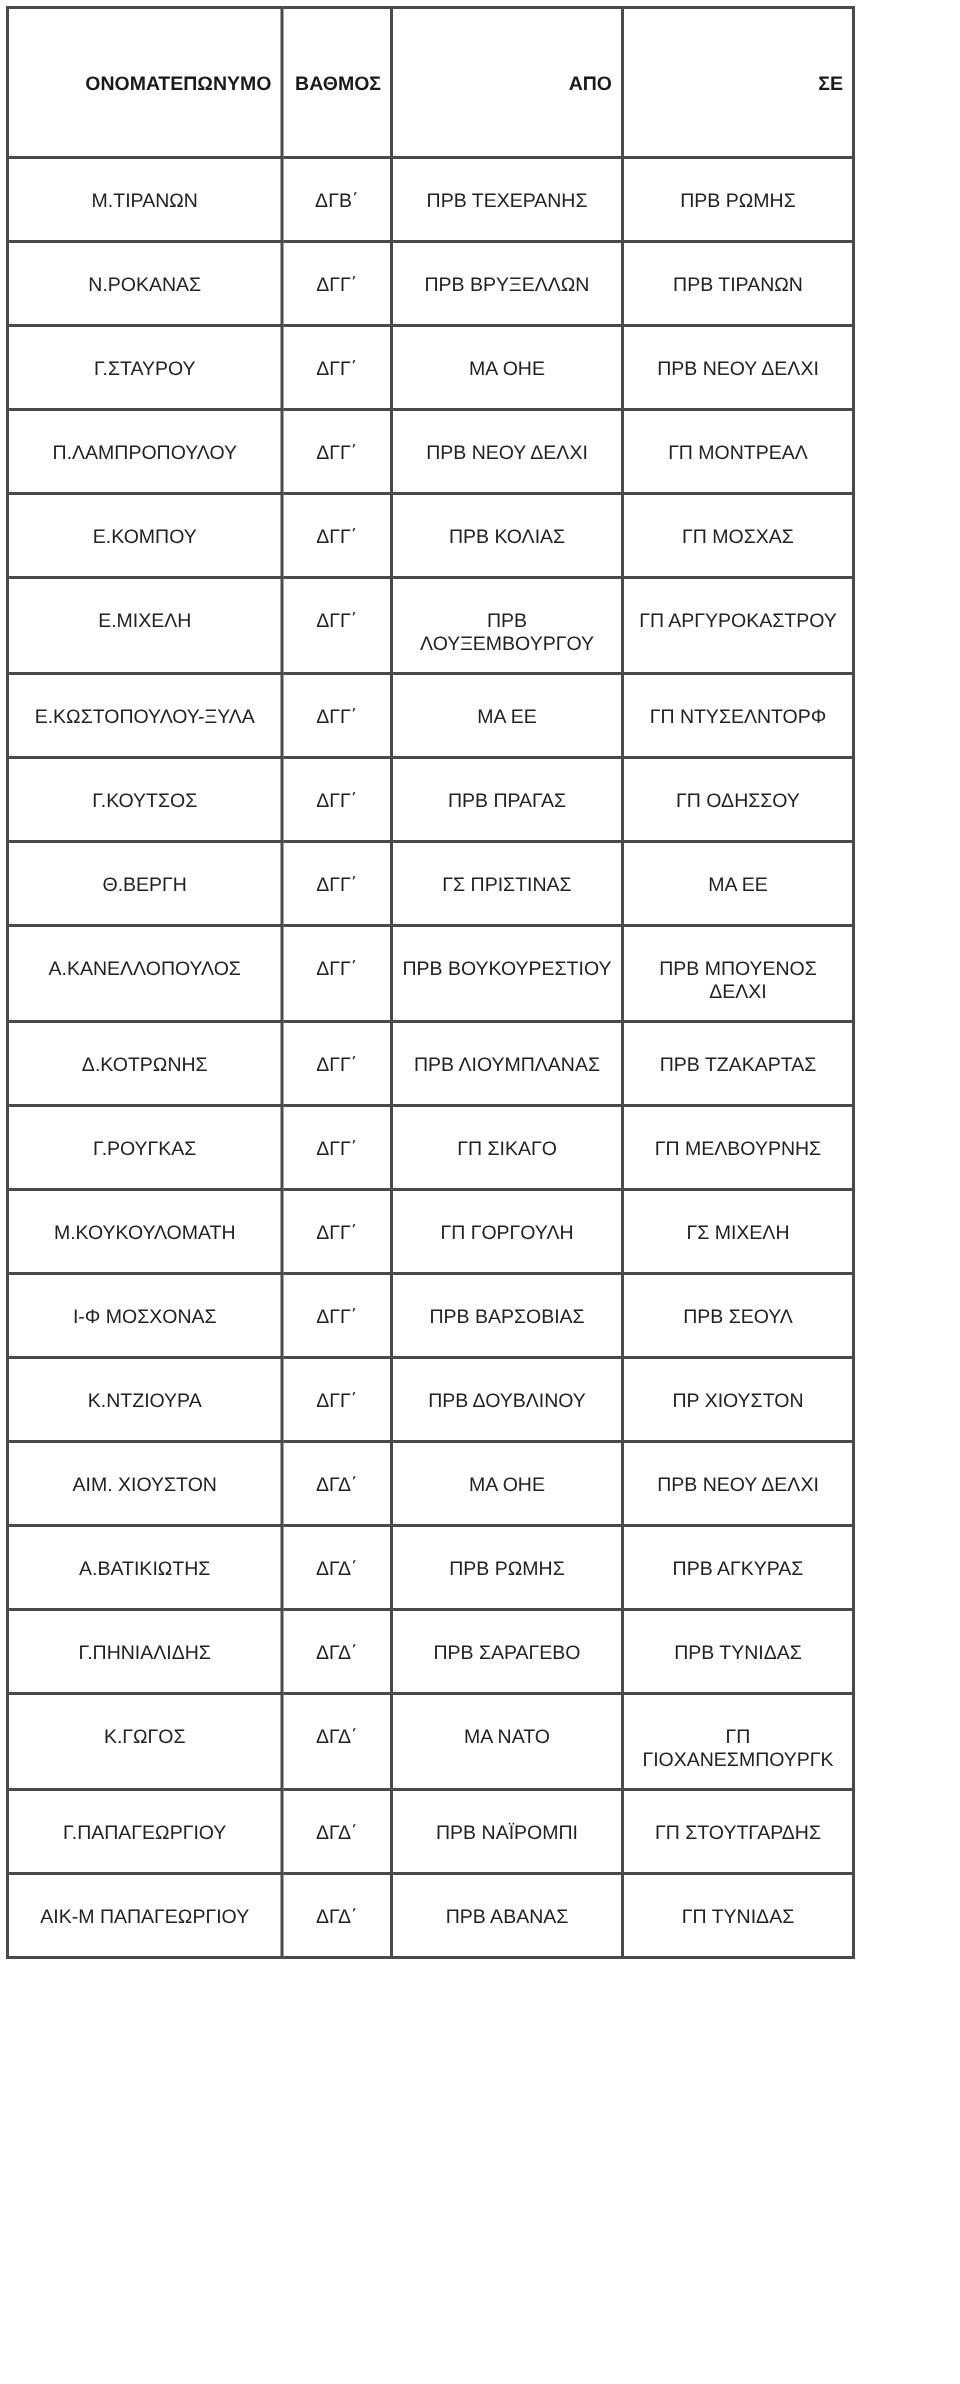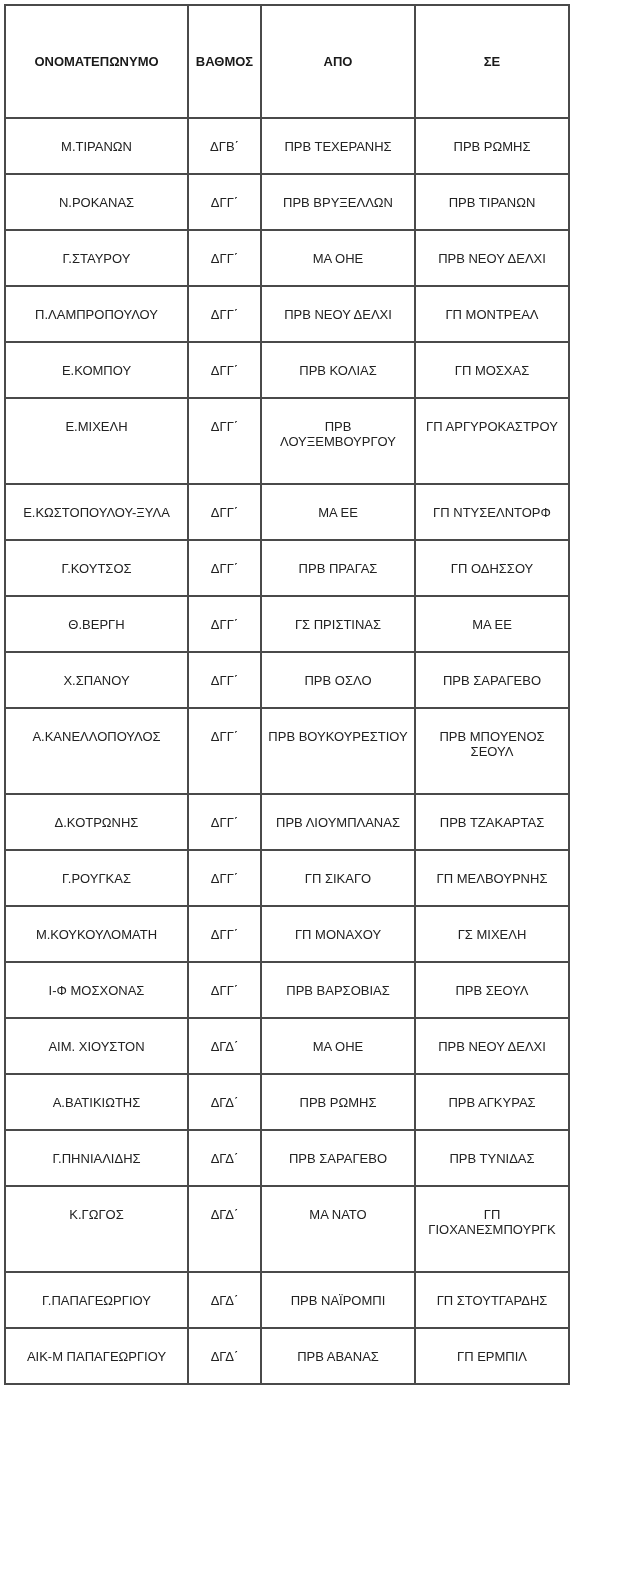--- a/index.html
+++ b/index.html
@@ -26,31 +26,32 @@
     border: 2px solid #4a4a4a;
     text-align: center;
     vertical-align: middle;
     font-size: 13px;
     line-height: 15px;
     padding: 0 6px;
     box-sizing: border-box;
   }
   table.assign th {
     font-weight: bold;
-    height: 113px;
+    height: 100px;
     color: #1a1a1a;
+    text-align: right;
   }
   table.assign td {
     font-weight: normal;
     height: 56px;
   }
   table.assign tr.tall td {
     vertical-align: top;
     padding-top: 20px;
-    height: 86px;
+    height: 64px;
   }
   col.c1 { width: 183px; }
   col.c2 { width: 73px; }
   col.c3 { width: 154px; }
   col.c4 { width: 154px; }
 </style>
 </head>
 <body>
 
 <table class="assign">
@@ -126,63 +127,63 @@
     <td>ΓΠ ΟΔΗΣΣΟΥ</td>
   </tr>
 
   <tr>
     <td>Θ.ΒΕΡΓΗ</td>
     <td>ΔΓΓ΄</td>
     <td>ΓΣ ΠΡΙΣΤΙΝΑΣ</td>
     <td>ΜΑ ΕΕ</td>
   </tr>
 
-  <tr>
-    <td>Χ.ΣΠΑΝΟΥ</td>
-    <td>ΔΓΓ΄</td>
-    <td>ΠΡΒ ΟΣΛΟ</td>
-    <td>ΠΡΒ ΣΑΡΑΓΕΒΟ</td>
-  </tr>
 
 
   <tr class="tall">
     <td>Α.ΚΑΝΕΛΛΟΠΟΥΛΟΣ</td>
     <td>ΔΓΓ΄</td>
     <td>ΠΡΒ ΒΟΥΚΟΥΡΕΣΤΙΟΥ</td>
-    <td>ΠΡΒ ΜΠΟΥΕΝΟΣ ΣΕΟΥΛ</td>
+    <td>ΠΡΒ ΜΠΟΥΕΝΟΣ ΔΕΛΧΙ</td>
   </tr>
 
   <tr>
     <td>Δ.ΚΟΤΡΩΝΗΣ</td>
     <td>ΔΓΓ΄</td>
     <td>ΠΡΒ ΛΙΟΥΜΠΛΑΝΑΣ</td>
     <td>ΠΡΒ ΤΖΑΚΑΡΤΑΣ</td>
   </tr>
 
   <tr>
     <td>Γ.ΡΟΥΓΚΑΣ</td>
     <td>ΔΓΓ΄</td>
     <td>ΓΠ ΣΙΚΑΓΟ</td>
     <td>ΓΠ ΜΕΛΒΟΥΡΝΗΣ</td>
   </tr>
 
   <tr>
     <td>Μ.ΚΟΥΚΟΥΛΟΜΑΤΗ</td>
     <td>ΔΓΓ΄</td>
-    <td>ΓΠ ΜΟΝΑΧΟΥ</td>
+    <td>ΓΠ ΓΟΡΓΟΥΛΗ</td>
     <td>ΓΣ ΜΙΧΕΛΗ</td>
   </tr>
 
   <tr>
     <td>Ι-Φ ΜΟΣΧΟΝΑΣ</td>
     <td>ΔΓΓ΄</td>
     <td>ΠΡΒ ΒΑΡΣΟΒΙΑΣ</td>
     <td>ΠΡΒ ΣΕΟΥΛ</td>
   </tr>
 
+  <tr>
+    <td>Κ.ΝΤΖΙΟΥΡΑ</td>
+    <td>ΔΓΓ΄</td>
+    <td>ΠΡΒ ΔΟΥΒΛΙΝΟΥ</td>
+    <td>ΠΡ ΧΙΟΥΣΤΟΝ</td>
+  </tr>
 
   <tr>
     <td>ΑΙΜ. ΧΙΟΥΣΤΟΝ</td>
     <td>ΔΓΔ΄</td>
     <td>ΜΑ ΟΗΕ</td>
     <td>ΠΡΒ ΝΕΟΥ ΔΕΛΧΙ</td>
   </tr>
 
   <tr>
     <td>Α.ΒΑΤΙΚΙΩΤΗΣ</td>
@@ -211,16 +212,16 @@
     <td>Γ.ΠΑΠΑΓΕΩΡΓΙΟΥ</td>
     <td>ΔΓΔ΄</td>
     <td>ΠΡΒ ΝΑΪΡΟΜΠΙ</td>
     <td>ΓΠ ΣΤΟΥΤΓΑΡΔΗΣ</td>
   </tr>
 
   <tr>
     <td>ΑΙΚ-Μ ΠΑΠΑΓΕΩΡΓΙΟΥ</td>
     <td>ΔΓΔ΄</td>
     <td>ΠΡΒ ΑΒΑΝΑΣ</td>
-    <td>ΓΠ ΕΡΜΠΙΛ</td>
+    <td>ΓΠ ΤΥΝΙΔΑΣ</td>
   </tr>
 </tbody>
 </table>
 
 </body></html>

